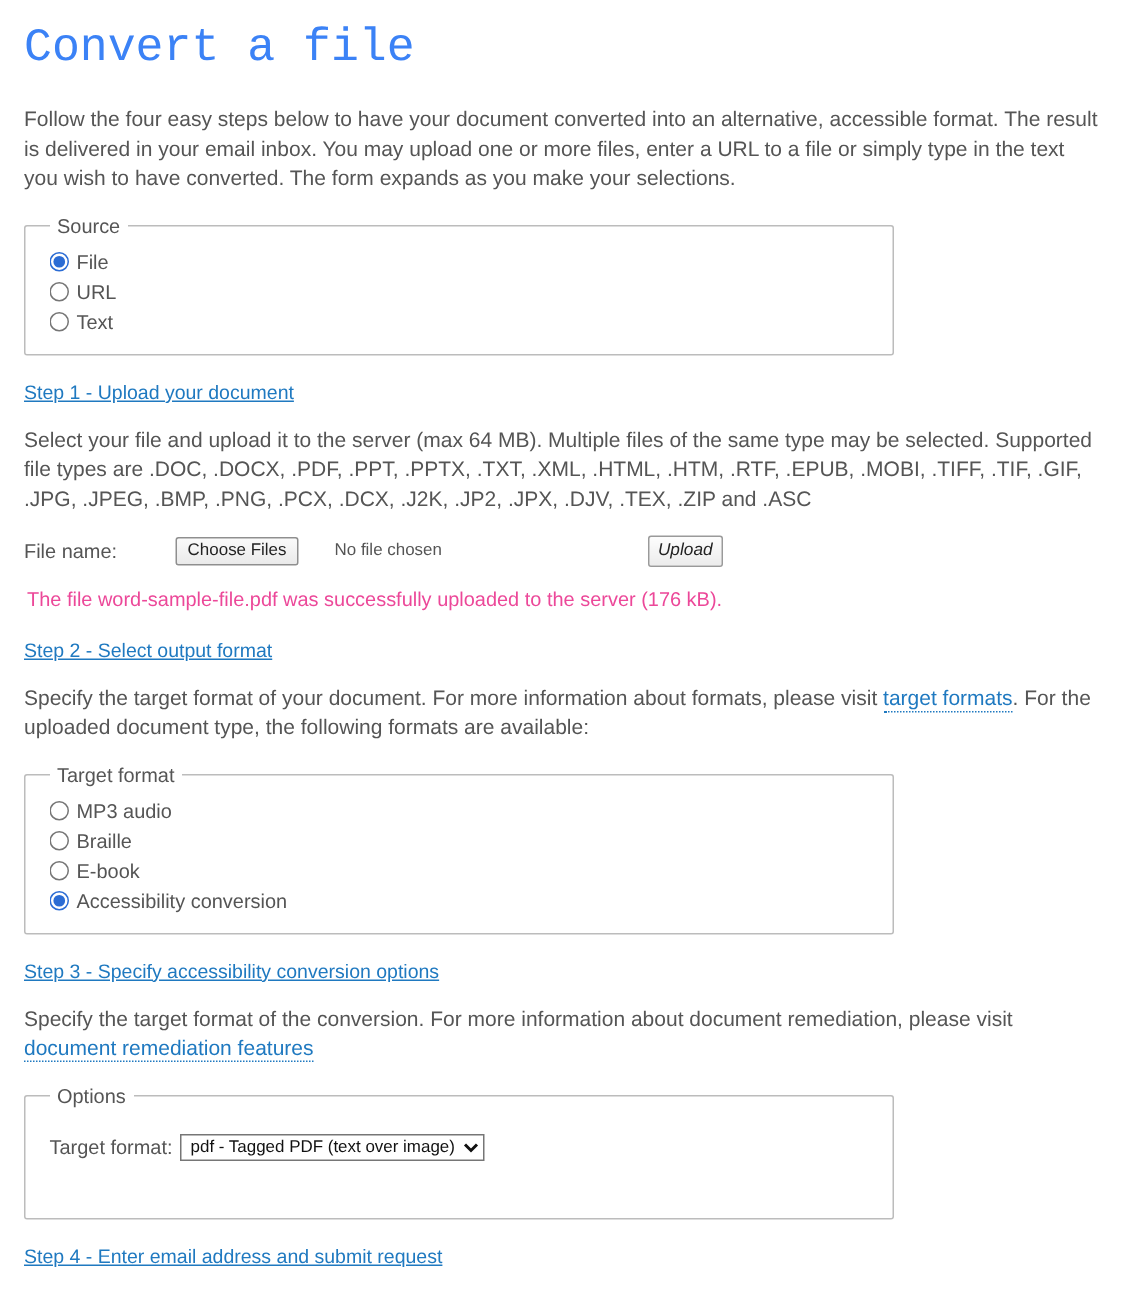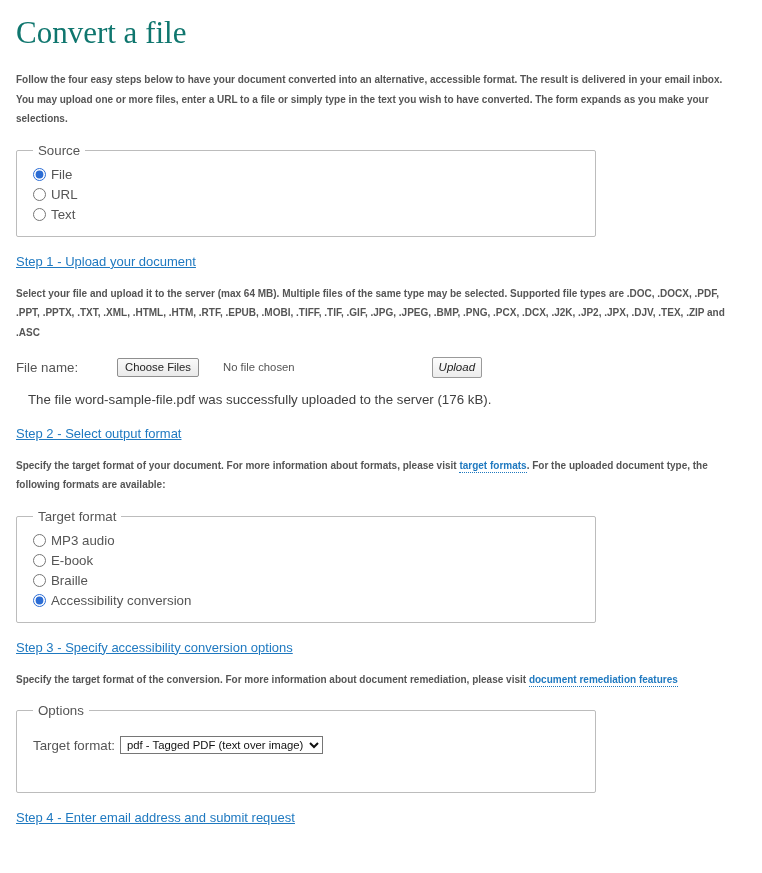--- a/index.html
+++ b/index.html
@@ -15,35 +15,34 @@
     font-family: "Liberation Sans", sans-serif;
     color: #555555;
     -webkit-font-smoothing: antialiased;
   }
   .page {
     padding: 10px 16px 0 16px;
     box-sizing: border-box;
     width: 762px;
   }
   h1.page-title {
-    font-family: Liberation Serif, serif;
+    font-family: Liberation Mono, monospace;
     font-size: 31px;
     font-weight: normal;
-    color: #0f766e;
+    color: #3b82f6;
     margin: 6px 0 20px 0;
     letter-spacing: 0px;
     line-height: 1.1;
   }
   p.body-text {
-    font-size: 10px;
+    font-size: 14px;
     line-height: 19.6px;
     color: #555555;
     margin: 0 0 14px 0;
     max-width: 716px;
-    font-weight: bold;
   }
   h2.step-title {
     font-family: "Liberation Sans", sans-serif;
     font-size: 13px;
     font-weight: normal;
     color: #1f79c0;
     margin: 18px 0 14px 0;
     line-height: 1.15;
     text-decoration: underline;
   }
@@ -124,22 +123,22 @@
     color: #222222;
     cursor: pointer;
     line-height: 15px;
     font-style: italic;
   }
   .upload-btn-wrap {
     margin-left: 137px;
   }
   p.status-text {
     font-size: 13.3px;
-    color: #404040;
-    margin: 0 0 4px 12px;
+    color: #ec4899;
+    margin: 0 0 4px 2px;
     line-height: 19px;
   }
   a.dotted-link {
     color: #1f79c0;
     text-decoration: none;
     border-bottom: 1px dotted #1f79c0;
     padding-bottom: 1px;
   }
   .select-row {
     display: flex;
@@ -210,27 +209,27 @@
 
   <fieldset class="box">
     <legend>Target format</legend>
 
     <div class="radio-row">
       <input type="radio" name="tformat" id="tf-mp3" style="">
       <label for="tf-mp3">MP3 audio</label>
     </div>
 
     <div class="radio-row">
+      <input type="radio" name="tformat" id="tf-braille" style="">
+      <label for="tf-braille">Braille</label>
+    </div>
+
+    <div class="radio-row">
       <input type="radio" name="tformat" id="tf-ebook" style="">
       <label for="tf-ebook">E-book</label>
-    </div>
-
-    <div class="radio-row">
-      <input type="radio" name="tformat" id="tf-braille" style="">
-      <label for="tf-braille">Braille</label>
     </div>
 
     <div class="radio-row">
       <input type="radio" name="tformat" id="tf-acc" checked="" style="">
       <label for="tf-acc">Accessibility conversion</label>
     </div>
   </fieldset>
 
   <h2 class="step-title">Step 3 - Specify accessibility conversion options</h2>
   <p class="body-text"><span>Specify the target format of the conversion. For more information about document remediation, please visit </span><a href="#" class="dotted-link">document remediation features</a><span></span></p>

